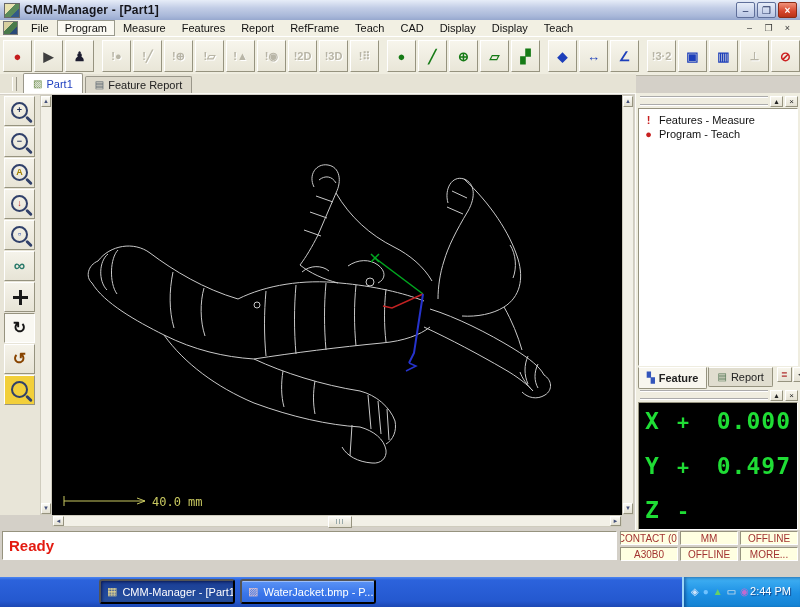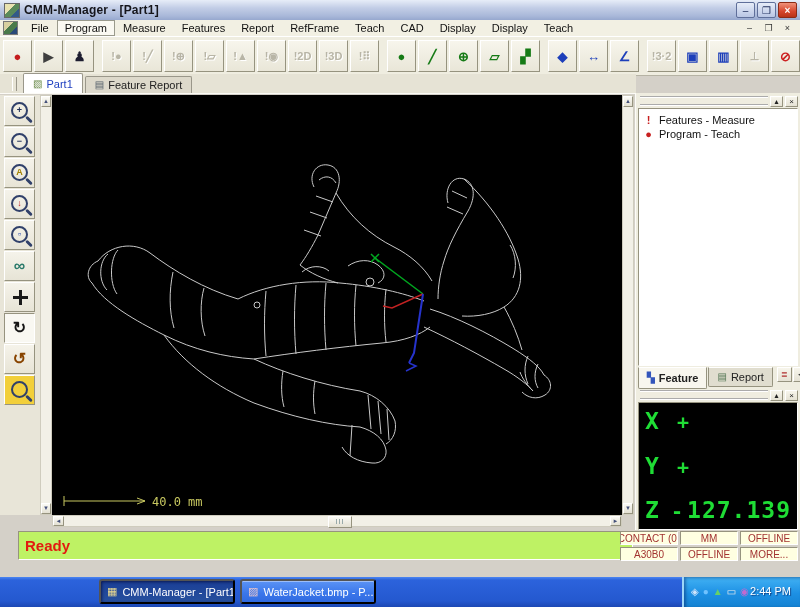--- a/index.html
+++ b/index.html
@@ -98,21 +98,21 @@
     background:linear-gradient(180deg,#f7f5ec,#e5e2d4);border:1px solid;border-color:#fff #96937f #96937f #fff;}
   .dro{margin:1px 2px;background:#000;border:1px solid;border-color:#96937f #fff #fff #96937f;height:128px;
     padding:7px 6px;box-sizing:border-box;display:flex;flex-direction:column;justify-content:space-between;
     font-family:"DejaVu Sans Mono",monospace;font-weight:bold;}
   .drorow{display:flex;align-items:baseline;font-size:23px;line-height:1;}
   .droaxis{width:26px;} .drosign{width:24px;text-align:center;font-size:20px;}
   .droval{flex:1;text-align:right;letter-spacing:1px;}
 
   
   .statusbar{position:absolute;left:0;top:530px;right:0;height:33px;background:#d4d0c8;}
-  .ready{position:absolute;left:18px;top:1px;width:615px;height:29px;background:#bef264;
+  .ready{position:absolute;left:2px;top:1px;width:615px;height:29px;background:#ffffff;
     border:1px solid;border-color:#96937f #fff #fff #96937f;color:#e31a10;font-weight:bold;font-size:15px;
     display:flex;align-items:center;padding-left:6px;box-sizing:border-box;}
   .scells{position:absolute;left:620px;right:2px;top:0;display:grid;grid-template-columns:1fr 1fr 1fr;
     grid-auto-rows:14px;gap:2px;padding-top:1px;}
   .scell{background:#ffffe1;border:1px solid;border-color:#96937f #fff #fff #96937f;color:#a23230;
     font-size:10px;display:flex;align-items:center;justify-content:center;white-space:nowrap;overflow:hidden;}
 
   
   .taskbar{position:absolute;left:0;bottom:0;right:0;height:30px;
     background:linear-gradient(180deg,#4b86f2 0%,#2c63dc 10%,#2458cf 80%,#1c48b4 100%);}
@@ -489,31 +489,32 @@
     <div class="phdr">
       <span class="hgrip"></span>
       <button class="hbtn">▴</button>
       <button class="hbtn">×</button>
     </div>
     <div class="dro" style="color: rgb(31, 221, 53);">
 
         <div class="drorow">
           <span class="droaxis">X</span>
           <span class="drosign">+</span>
+          <span class="droval">0.000</span>
         </div>
 
         <div class="drorow">
           <span class="droaxis">Y</span>
           <span class="drosign">+</span>
+          <span class="droval">0.497</span>
         </div>
 
         <div class="drorow">
           <span class="droaxis">Z</span>
           <span class="drosign">-</span>
-          <span class="droval">127.139</span>
         </div>
       </div>
   </div>
 
   <div class="statusbar">
     <div class="ready">Ready</div>
     <div class="scells">
 
         <div class="scell">CONTACT (0)</div>
 

